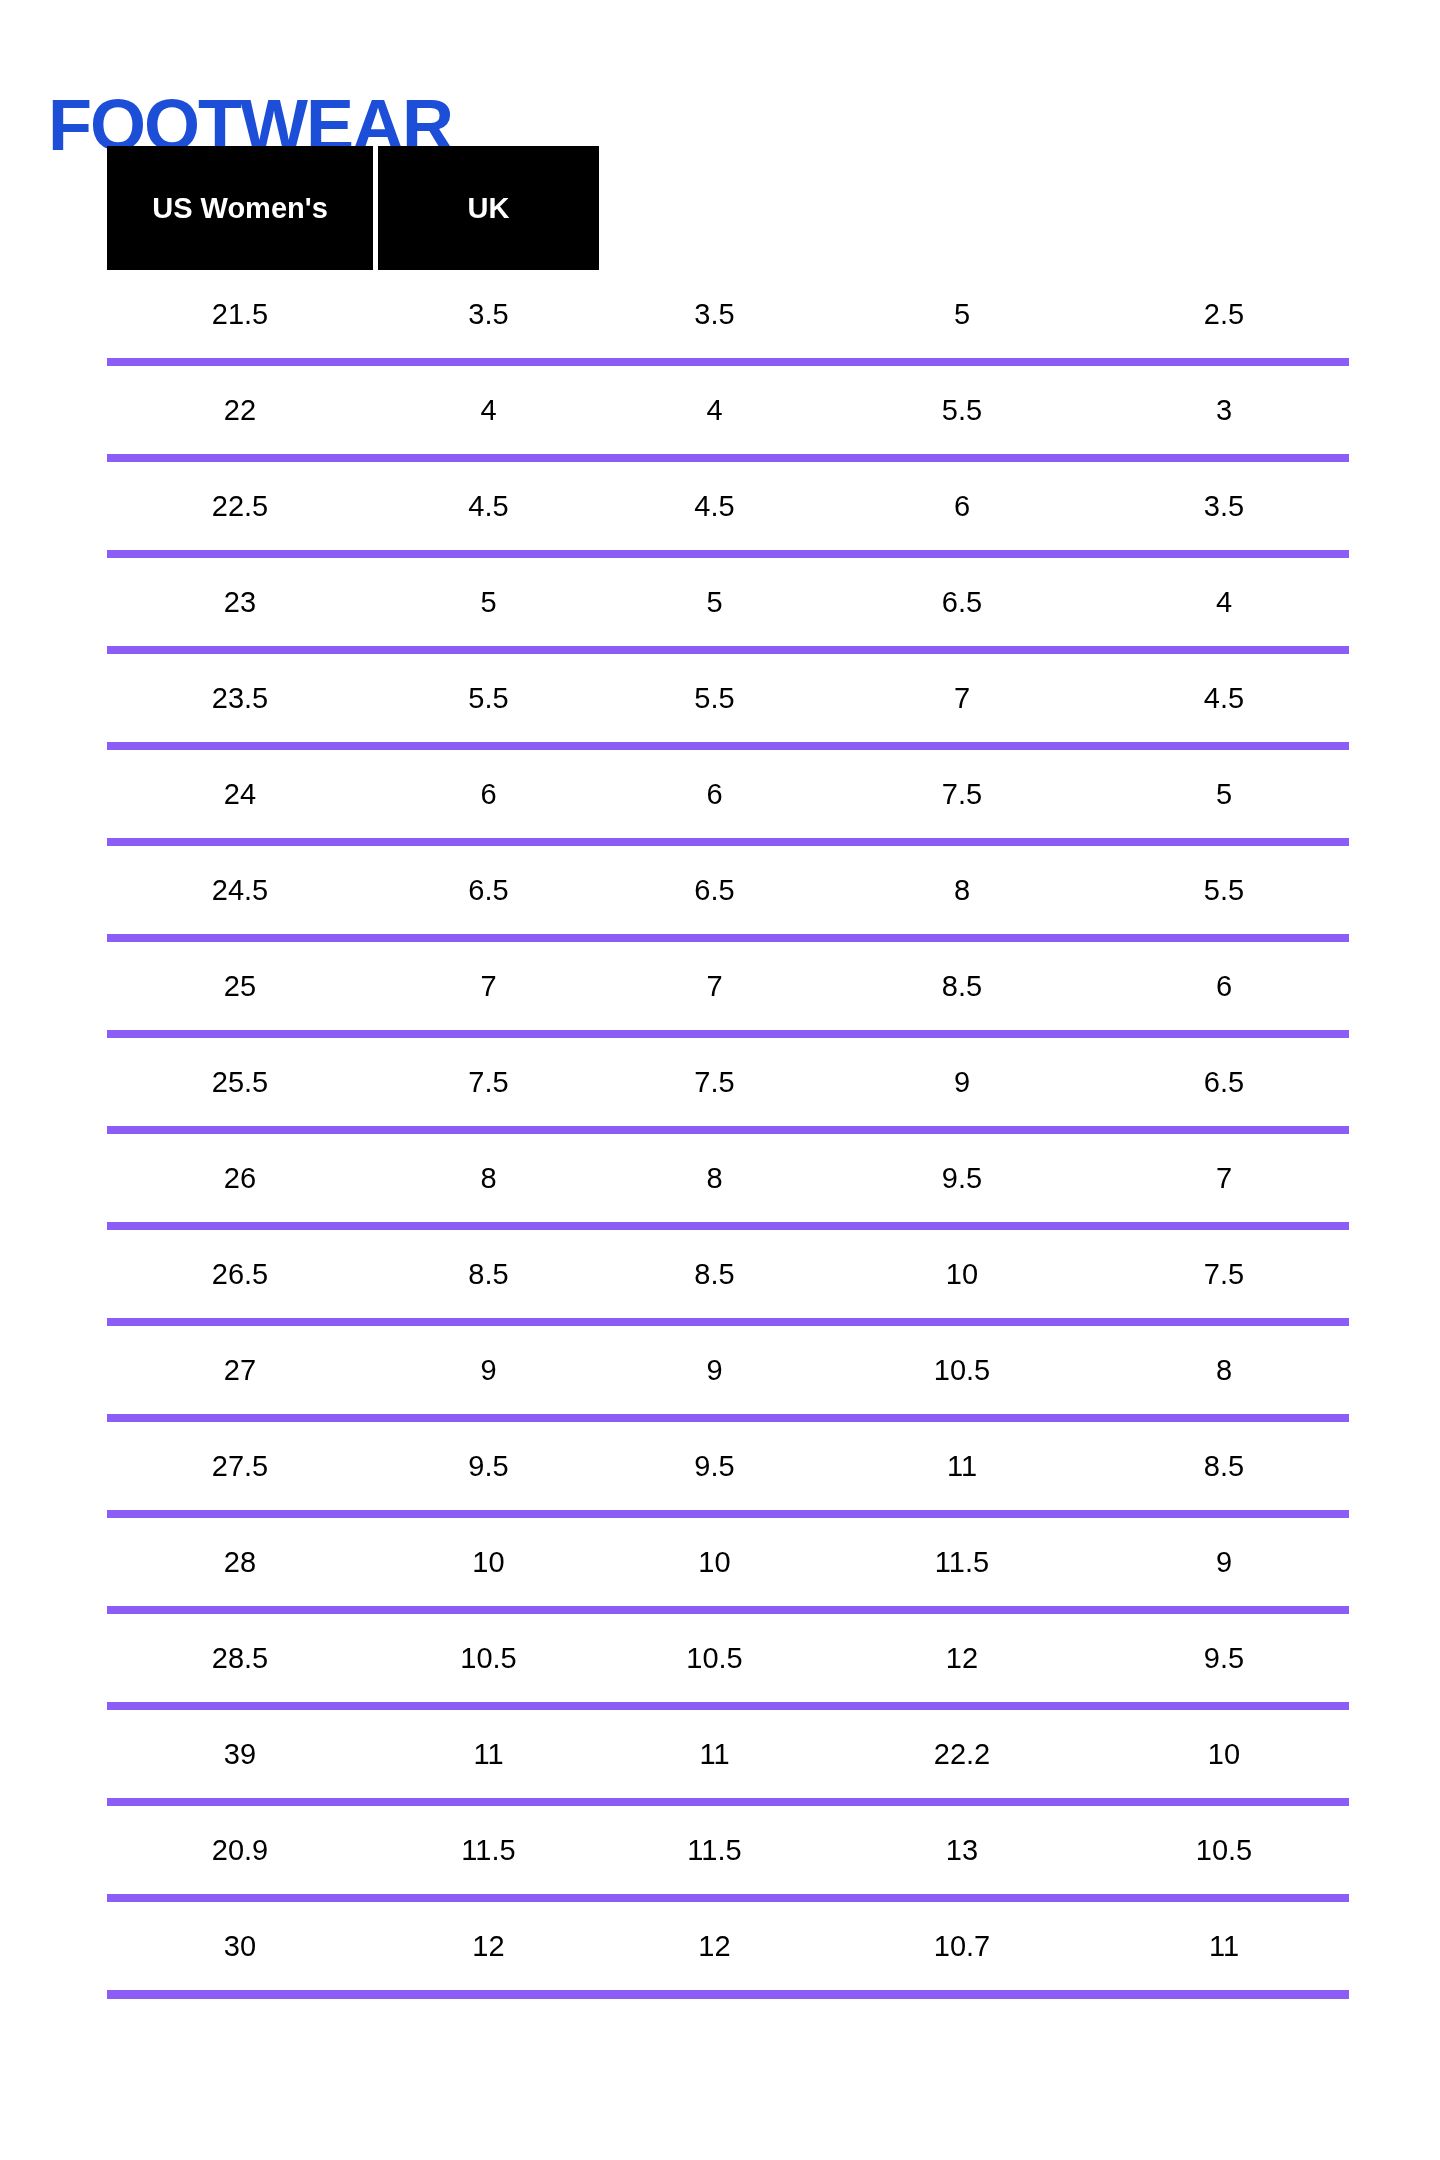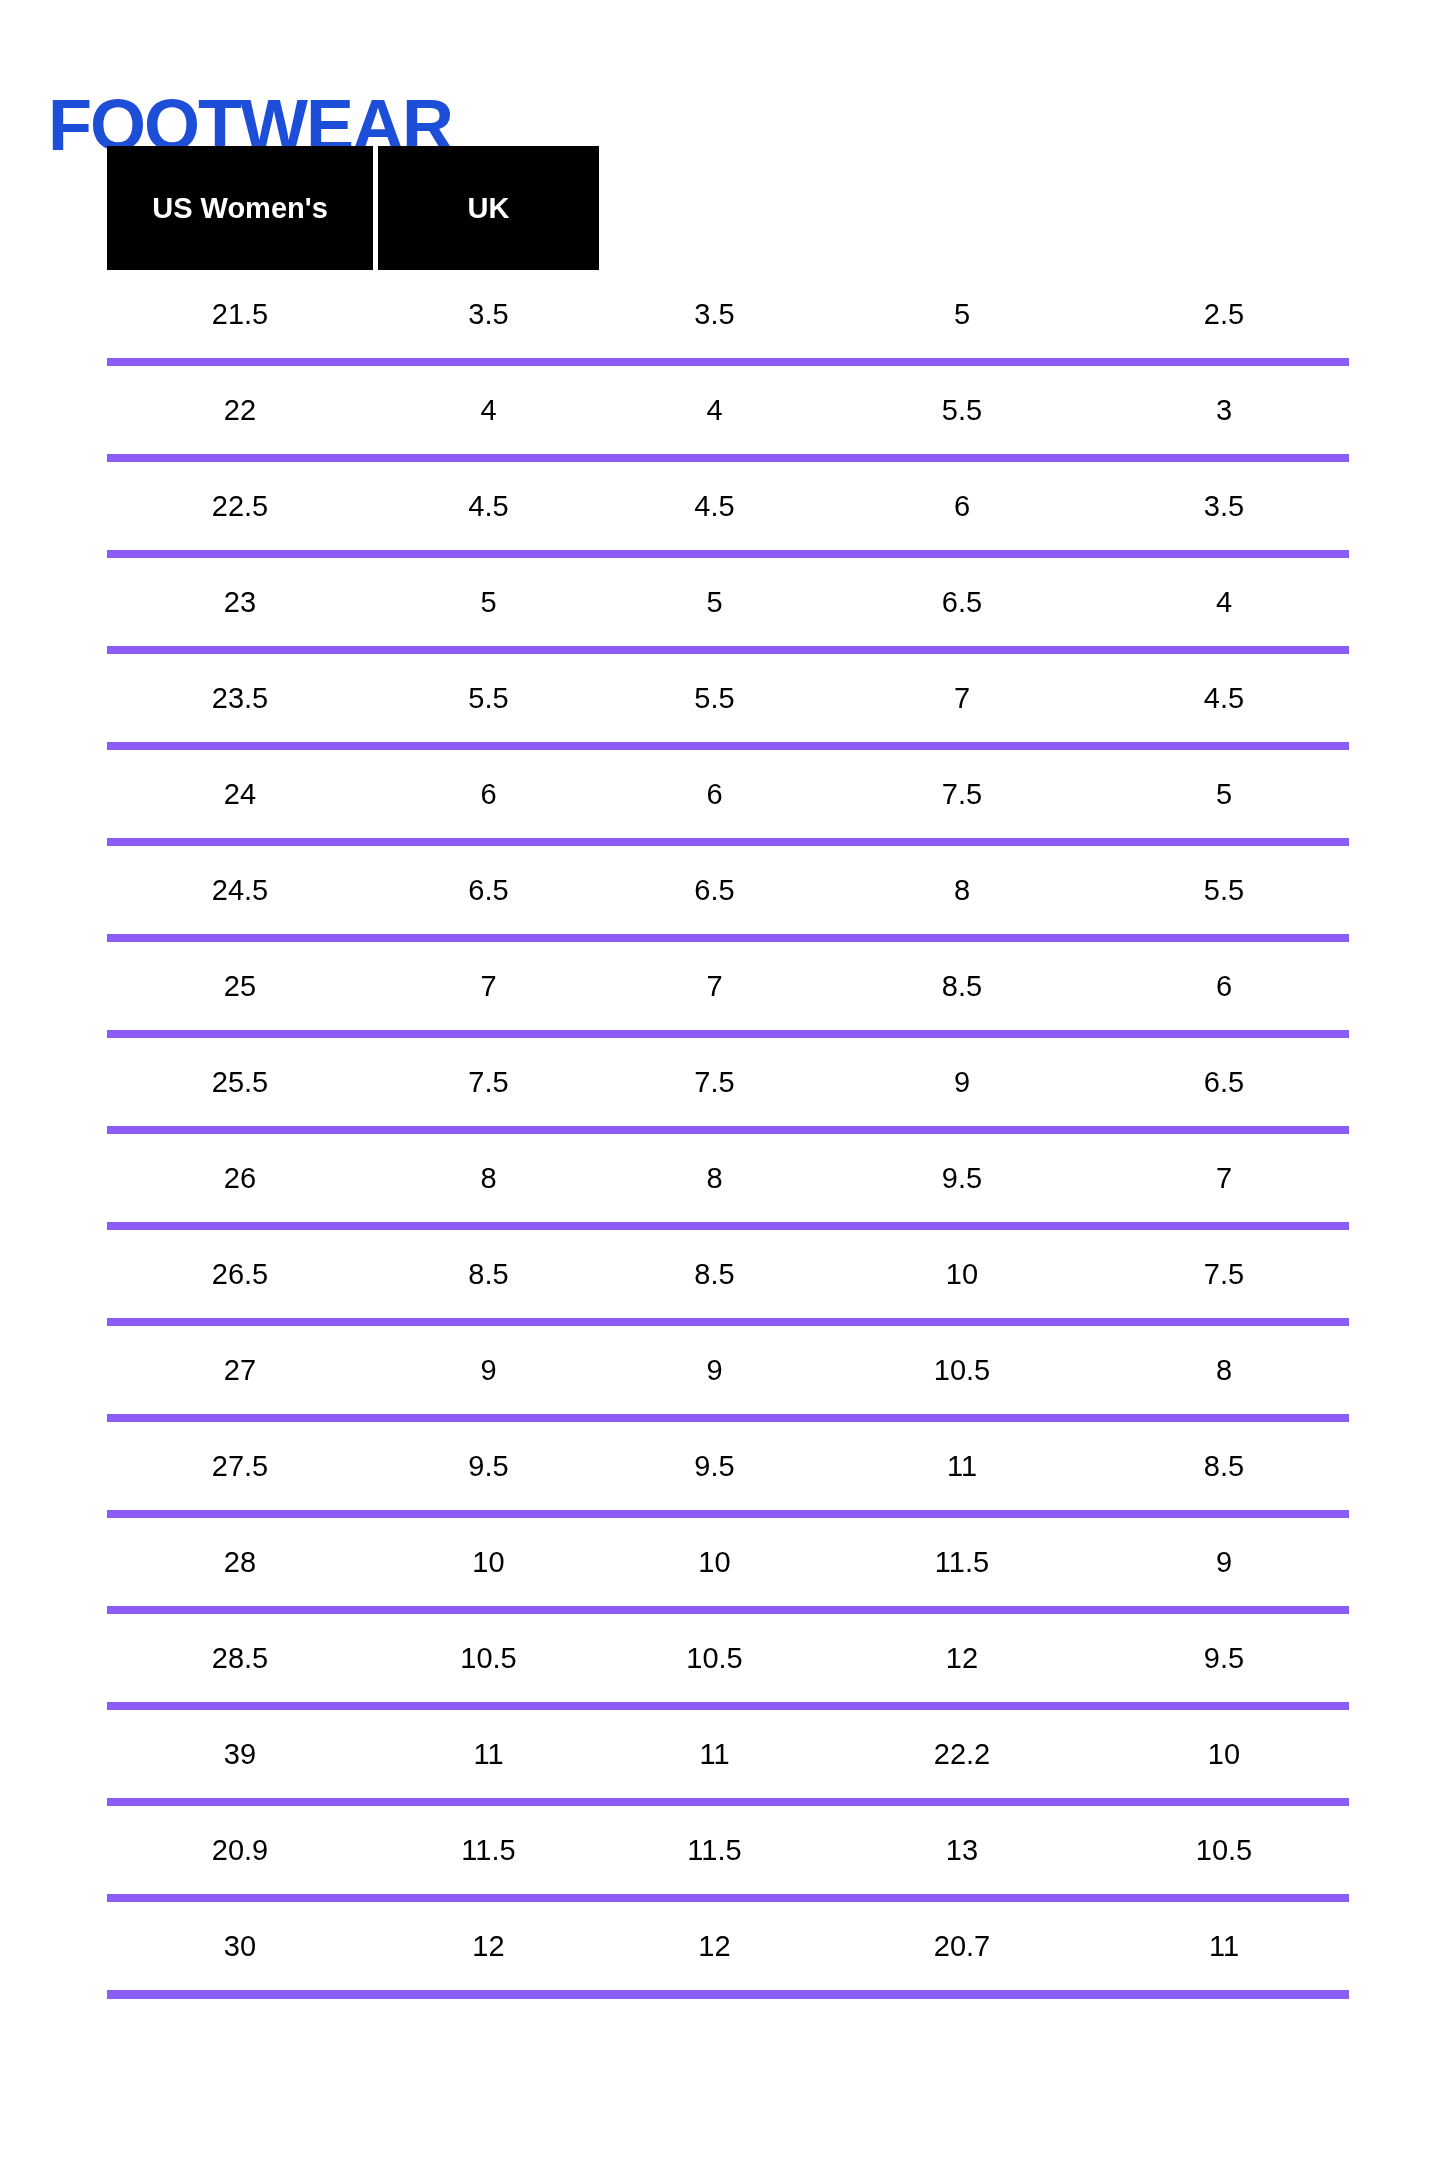--- a/index.html
+++ b/index.html
@@ -204,19 +204,19 @@
     <div class="cell">20.9</div>
     <div class="cell">11.5</div>
     <div class="cell">11.5</div>
     <div class="cell">13</div>
     <div class="cell">10.5</div>
   </div>
         <div class="grid-row row">
     <div class="cell">30</div>
     <div class="cell">12</div>
     <div class="cell">12</div>
-    <div class="cell">20.7</div>
+    <div class="cell">10.7</div>
     <div class="cell">11</div>
   </div>
       </div>
 
   </div>
 </div>
 
 </body></html>

